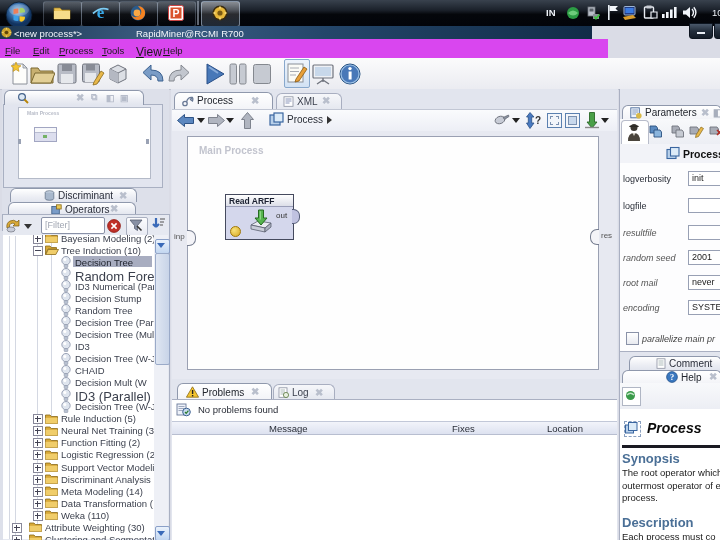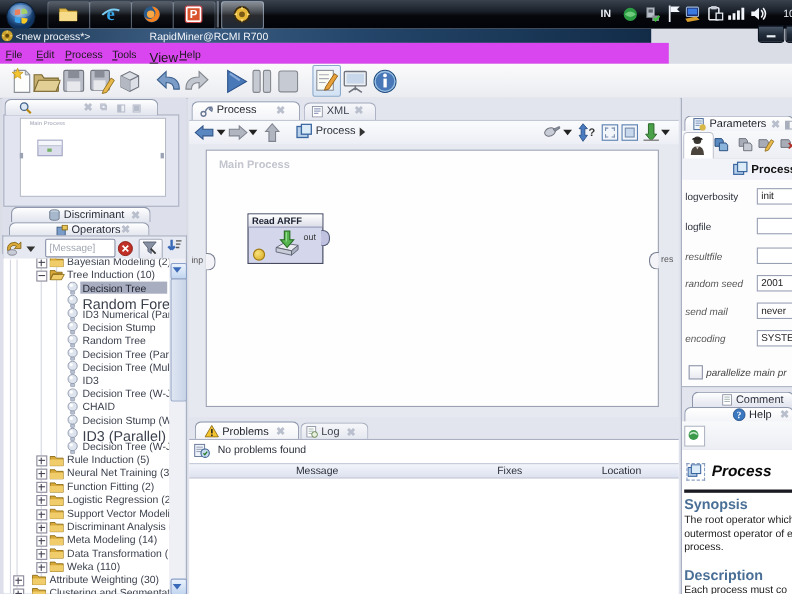--- a/index.html
+++ b/index.html
@@ -230,21 +230,21 @@
 <div class="txt" style="left:65px;top:203.5px;font-size:10px;color:#2a2e3a;">Operators</div>
 <div class="xx" style="left:110px;top:203px;">✖</div>
 
 <div class="ab" style="left:2px;top:214px;width:166px;height:326px;background:#e6e9f1;border:1px solid #a9b0c2;border-bottom:none;"></div>
 <svg class="ab" style="left:5px;top:219px" width="15" height="14" viewBox="0 0 15 14">
     <path d="M2 9 Q1 4 5 2 Q9 0 12 3 L14 1 L14 7 L8 7 L10 5 Q8 3.5 6 4.5 Q4 5.5 4.5 8 Z" fill="#d8a938" stroke="#7a5a10" stroke-width="0.7"></path>
     <ellipse cx="6" cy="10.5" rx="4" ry="2.5" fill="#c8ccd8" stroke="#70747e" stroke-width="0.7"></ellipse>
   </svg>
 <div class="carD" style="left:24px;top:224px;border-top-color:#333;"></div>
 <div class="vbox" style="left:41px;top:217px;width:62px;height:15px;border-radius:2px;border-color:#8a92a8;"></div>
-<div class="txt" style="left:45px;top:220px;font-size:9px;color:#a0a6b2;">[Message]</div>
+<div class="txt" style="left:45px;top:220px;font-size:9px;color:#a0a6b2;">[Filter]</div>
 <svg class="ab" style="left:107px;top:218.5px" width="14" height="14" viewBox="0 0 14 14">
     <circle cx="7" cy="7" r="6.4" fill="#c03028"></circle>
     <circle cx="7" cy="7" r="6.4" fill="none" stroke="#8a1810" stroke-width="0.8"></circle>
     <path d="M4.4 4.4 L9.6 9.6 M9.6 4.4 L4.4 9.6" stroke="#fff" stroke-width="1.6"></path>
   </svg>
 <div class="ab" style="left:126px;top:216.5px;width:20px;height:17px;border:1px solid #aab0c0;border-radius:2px;background:linear-gradient(#fcfcfe,#e8eaf2);"></div>
 <svg class="ab" style="left:129px;top:219px" width="14" height="13" viewBox="0 0 14 13">
     <path d="M1 1 L13 1 L8.5 6.5 L8.5 11.5 L5.5 9.5 L5.5 6.5Z" fill="#8890a4" stroke="#555d70" stroke-width="0.8"></path>
     <path d="M8 7 L12.5 11.5" stroke="#333" stroke-width="1.6"></path>
   </svg>
@@ -336,21 +336,21 @@
         <circle cx="5" cy="4.6" r="4.2" fill="#dfe5ee" stroke="#8a93a8" stroke-width="0.8"></circle>
         <circle cx="3.8" cy="3.4" r="1.5" fill="#ffffff"></circle>
         <rect x="3.2" y="8.6" width="3.6" height="3" rx="0.8" fill="#b9c2d2" stroke="#8a93a8" stroke-width="0.6"></rect>
       </svg>
   <div class="txt" style="left:75px;top:365.1px;font-size:9.5px;color:#3a3f4c;">CHAID</div>
   <svg class="ab" style="left:61px;top:376.6px" width="10" height="12" viewBox="0 0 10 12">
         <circle cx="5" cy="4.6" r="4.2" fill="#dfe5ee" stroke="#8a93a8" stroke-width="0.8"></circle>
         <circle cx="3.8" cy="3.4" r="1.5" fill="#ffffff"></circle>
         <rect x="3.2" y="8.6" width="3.6" height="3" rx="0.8" fill="#b9c2d2" stroke="#8a93a8" stroke-width="0.6"></rect>
       </svg>
-  <div class="txt" style="left:75px;top:377.1px;font-size:9.5px;color:#3a3f4c;">Decision Stump (W</div>
+  <div class="txt" style="left:75px;top:377.1px;font-size:9.5px;color:#3a3f4c;">Decision Mult (W</div>
   <svg class="ab" style="left:61px;top:388.6px" width="10" height="12" viewBox="0 0 10 12">
         <circle cx="5" cy="4.6" r="4.2" fill="#dfe5ee" stroke="#8a93a8" stroke-width="0.8"></circle>
         <circle cx="3.8" cy="3.4" r="1.5" fill="#ffffff"></circle>
         <rect x="3.2" y="8.6" width="3.6" height="3" rx="0.8" fill="#b9c2d2" stroke="#8a93a8" stroke-width="0.6"></rect>
       </svg>
   <div class="txt" style="left:75px;top:389.1px;font-size:13px;color:#3a3f4c;">ID3 (Parallel)</div>
   <svg class="ab" style="left:61px;top:400.7px" width="10" height="12" viewBox="0 0 10 12">
         <circle cx="5" cy="4.6" r="4.2" fill="#dfe5ee" stroke="#8a93a8" stroke-width="0.8"></circle>
         <circle cx="3.8" cy="3.4" r="1.5" fill="#ffffff"></circle>
         <rect x="3.2" y="8.6" width="3.6" height="3" rx="0.8" fill="#b9c2d2" stroke="#8a93a8" stroke-width="0.6"></rect>
@@ -621,21 +621,21 @@
     <span style="position:absolute;left:3px;top:1px;font-size:9px;color:#222;">init</span>
   </div>
 <div class="txt" style="left:623px;top:201px;font-size:9px;color:#2a2e38;">logfile</div>
 <div class="vbox" style="left:688px;top:198px;width:34px;height:13px;border-color:#98a0b4;"></div>
 <div class="txt" style="left:623px;top:228px;font-size:9px;color:#555;font-style:italic;">resultfile</div>
 <div class="vbox" style="left:688px;top:225px;width:34px;height:13px;border-color:#98a0b4;"></div>
 <div class="txt" style="left:623px;top:253px;font-size:9px;color:#555;font-style:italic;">random seed</div>
 <div class="vbox" style="left:688px;top:250px;width:34px;height:13px;border-color:#98a0b4;">
     <span style="position:absolute;left:3px;top:1px;font-size:9px;color:#222;">2001</span>
   </div>
-<div class="txt" style="left:623px;top:278px;font-size:9px;color:#555;font-style:italic;">send mail</div>
+<div class="txt" style="left:623px;top:278px;font-size:9px;color:#555;font-style:italic;">root mail</div>
 <div class="vbox" style="left:688px;top:275px;width:34px;height:13px;border-color:#98a0b4;">
     <span style="position:absolute;left:3px;top:1px;font-size:9px;color:#222;">never</span>
   </div>
 <div class="txt" style="left:623px;top:303px;font-size:9px;color:#555;font-style:italic;">encoding</div>
 <div class="vbox" style="left:688px;top:300px;width:34px;height:13px;border-color:#98a0b4;">
     <span style="position:absolute;left:3px;top:1px;font-size:9px;color:#222;">SYSTE</span>
   </div>
 <div class="vbox" style="left:626px;top:332px;width:11px;height:11px;border-color:#8a92a8;background:linear-gradient(#fff,#e8eaf0);"></div>
 <div class="txt" style="left:642px;top:334px;font-size:9px;color:#444;font-style:italic;">parallelize main pr</div>
 

